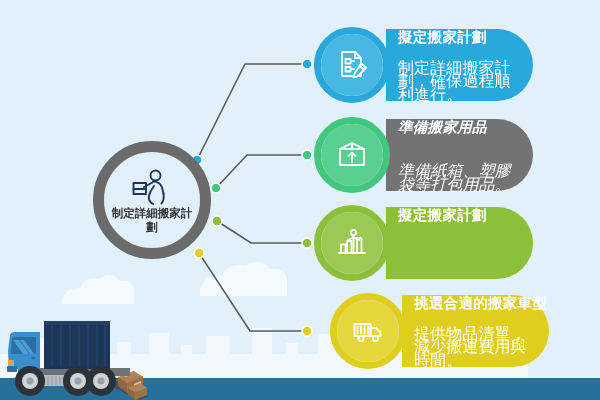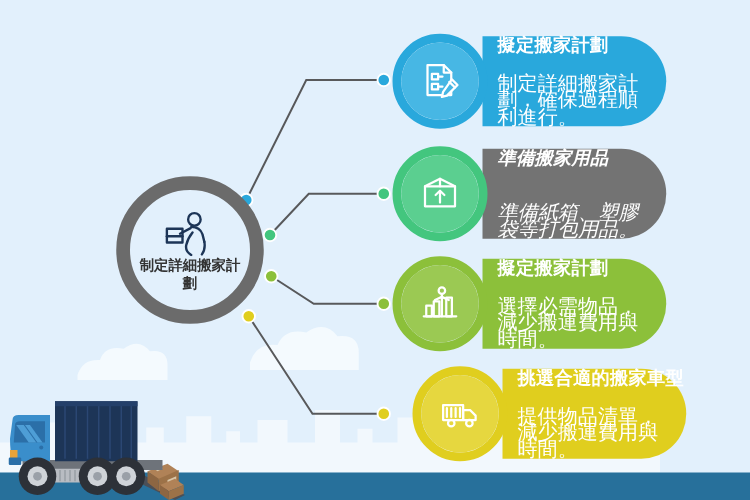--- a/index.html
+++ b/index.html
@@ -309,21 +309,20 @@
             </g>
           </svg>
         </span>
       </div>
     </div>
   </div>
 
   <div class="card" style="left:314px; top:207px; width:219px;">
     <div class="card-body" style="width:147px; background:#8cc03a;">
       <div class="card-title">擬定搬家計劃</div>
-      <div class="card-desc">選擇必需物品，減少搬運費用與時間。</div>
     </div>
     <div class="card-badge" style="border-color:#8cc03a;">
       <div class="card-badge-inner" style="background:#9bc953;">
         <span>
           <svg width="34" height="34" viewBox="0 0 34 34">
             <g fill="none" stroke="#ffffff" stroke-width="1.8" stroke-linecap="round" stroke-linejoin="round">
               <circle cx="18.5" cy="6.5" r="2.6"></circle>
               <path d="M18.5 10 L18.5 27"></path>
               <path d="M13 14 L18.5 11.5 L24 14"></path>
               <rect x="6" y="18.5" width="4.5" height="8.5"></rect>

